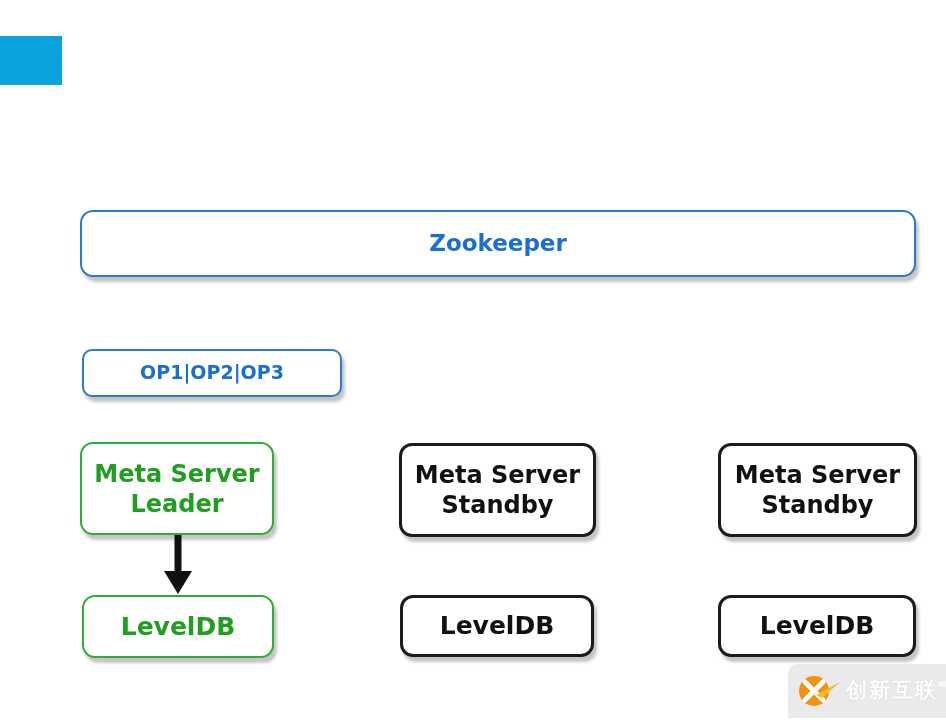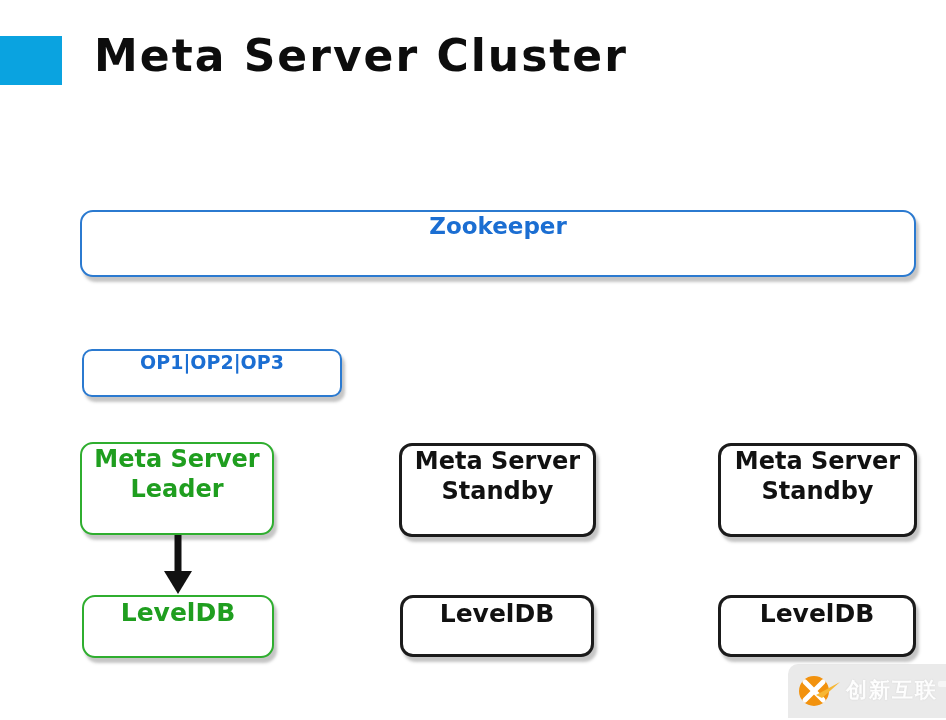--- a/index.html
+++ b/index.html
@@ -29,21 +29,21 @@
     color: #0d0d0d;
     white-space: nowrap;
   }
 
   
   .node {
     position: absolute;
     box-sizing: border-box;
     background: #ffffff;
     border-radius: 13px;
-    display: flex; align-items: flex-start; justify-content: center;
+    display: flex; align-items: center; justify-content: center;
     text-align: center;
     font-weight: bold;
     white-space: pre-line;
     line-height: 1.25;
     box-shadow: 3px 5px 3px rgba(90, 90, 90, 0.35);
   }
   .node.blue  { border: 2px solid #2b7ad0; color: #1b6ed2; }
   .node.green { border: 2.5px solid #2fae2f; color: #1f9e1f; }
   .node.dark  { border: 3px solid #1b1b1b; color: #111111; }
 
@@ -86,21 +86,20 @@
     background: rgba(255, 255, 255, 0.55);
     border-radius: 2px;
   }
 </style>
 </head>
 <body>
 
 <div class="canvas">
 
   <div class="accent-square"></div>
-  <h1 class="page-title">Meta Server Cluster</h1>
 
   <div class="node blue zookeeper">
     <span>Zookeeper</span>
   </div>
 
   <div class="node blue ops">
     <span>OP1|OP2|OP3</span>
   </div>
 
   <div class="node green leader">

